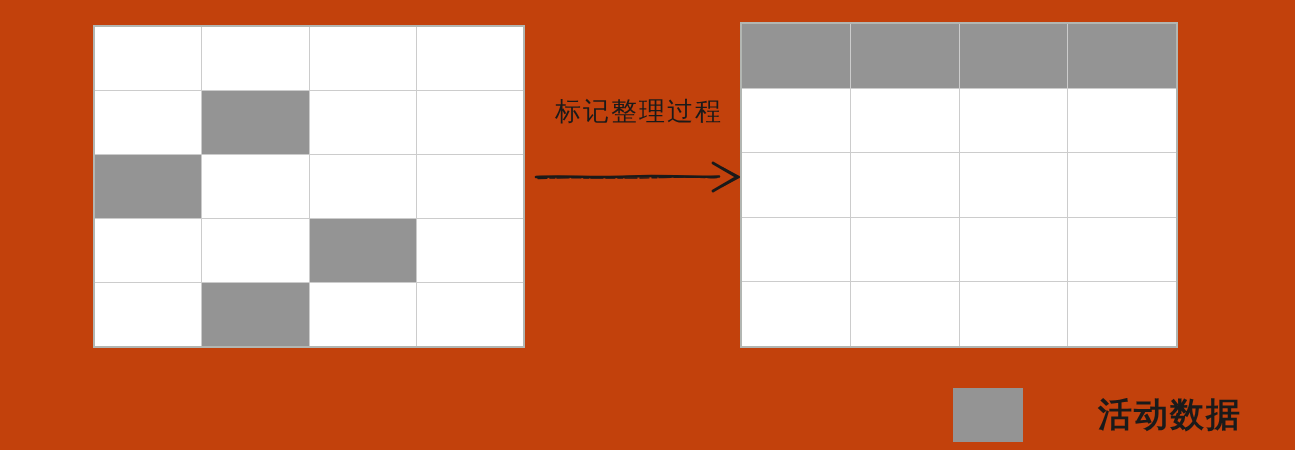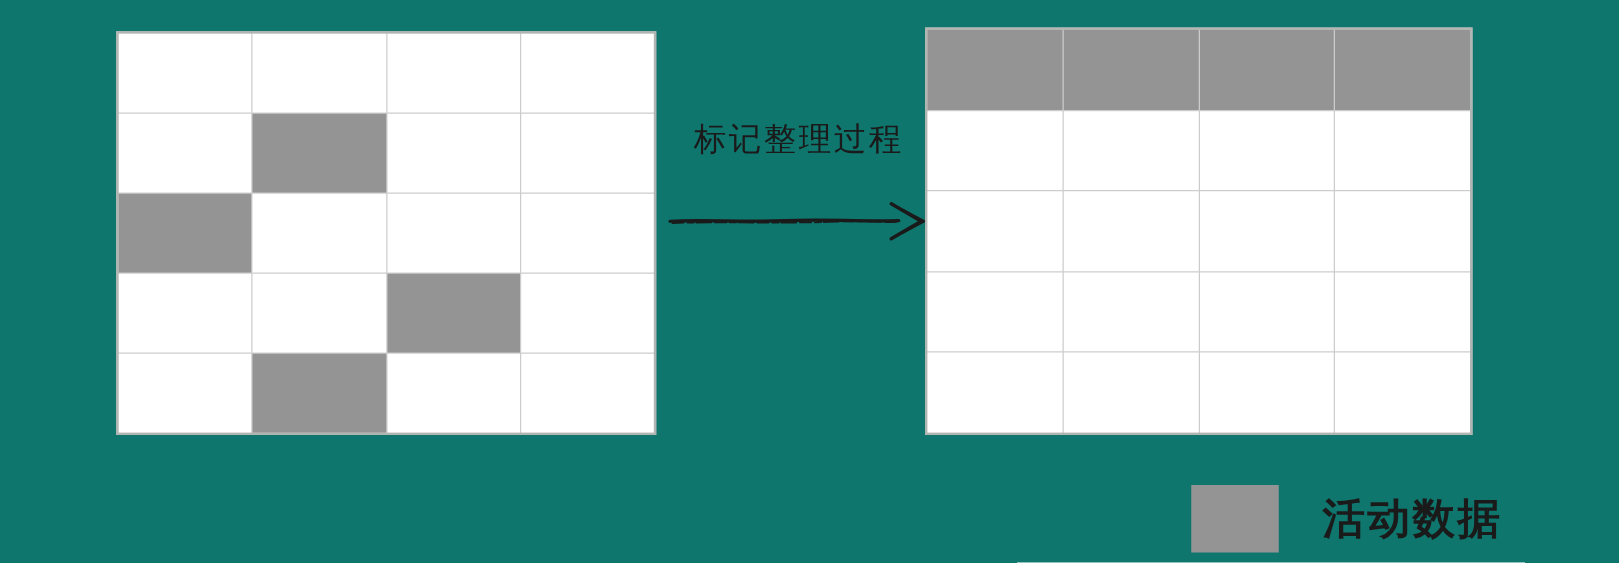--- a/index.html
+++ b/index.html
@@ -5,21 +5,21 @@
   html, body {
     margin: 0;
     padding: 0;
     background: #ffffff;
     font-family: "Liberation Sans", sans-serif;
   }
   .canvas {
     position: relative;
     width: 1295px;
     height: 450px;
-    background: #0f766e;
+    background: #c2410c;
     overflow: hidden;
   }
   .grid {
     position: absolute;
     display: grid;
     box-sizing: border-box;
     border: 2px solid var(--grid-border, #b2b6b2);
     background: var(--grid-line, #cccccc);
     gap: 1px;
   }
@@ -46,20 +46,21 @@
     display: block;
     margin-top: 30px;
   }
 
   .legend {
     position: absolute;
     left: 953px;
     top: 388px;
     display: flex;
     align-items: center;
+    gap: 40px;
   }
   .legend-swatch {
     display: inline-block;
     width: 70px;
     height: 54px;
     background: var(--active-fill, #949494);
   }
   .legend-label {
     margin-left: 35px;
     font-size: 34px;

